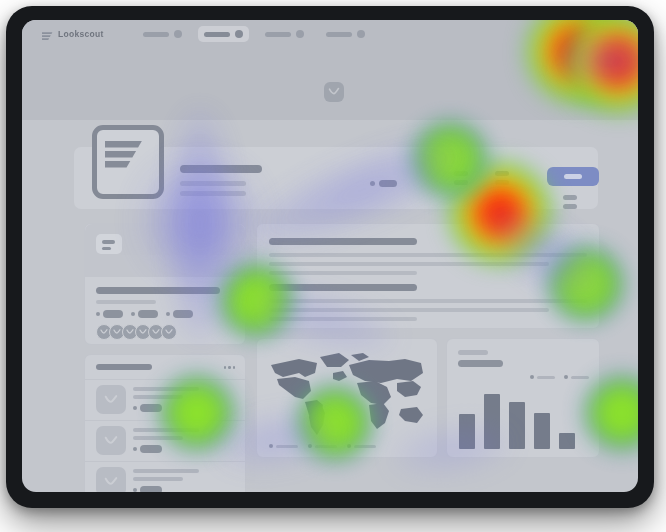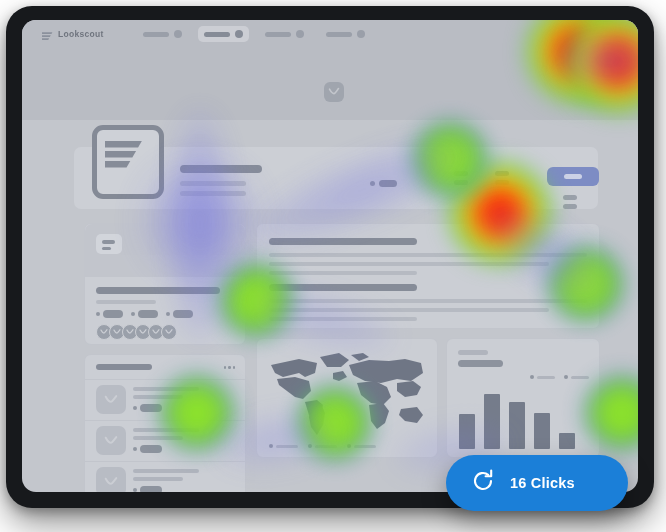--- a/index.html
+++ b/index.html
@@ -412,22 +412,13 @@
           <div class="blob" style="left: 445px; top: 202.5px; width: 150px; height: 55px; border-radius: 50%; background: radial-gradient(rgba(120, 120, 225, 0.5) 0%, rgba(120, 120, 225, 0.26) 50%, rgba(120, 120, 225, 0) 100%); transform: rotate(36deg); filter: blur(13px); opacity: 0.8;"></div>
           <div class="blob" style="left: 225px; top: 275px; width: 150px; height: 50px; border-radius: 50%; background: radial-gradient(rgba(120, 120, 225, 0.5) 0%, rgba(120, 120, 225, 0.26) 50%, rgba(120, 120, 225, 0) 100%); transform: rotate(16deg); filter: blur(13px); opacity: 0.55;"></div>
           <div class="blob" style="left: 195px; top: 395px; width: 120px; height: 50px; border-radius: 50%; background: radial-gradient(rgba(120, 120, 225, 0.5) 0%, rgba(120, 120, 225, 0.26) 50%, rgba(120, 120, 225, 0) 100%); transform: rotate(-10deg); filter: blur(13px); opacity: 0.6;"></div>
           <div class="blob" style="left: 370px; top: 407px; width: 120px; height: 46px; border-radius: 50%; background: radial-gradient(rgba(120, 120, 225, 0.5) 0%, rgba(120, 120, 225, 0.26) 50%, rgba(120, 120, 225, 0) 100%); transform: rotate(-8deg); filter: blur(13px); opacity: 0.5;"></div>
           <div class="blob" style="left: 531px; top: 10px; width: 110px; height: 60px; border-radius: 50%; background: radial-gradient(rgba(120, 120, 225, 0.5) 0%, rgba(120, 120, 225, 0.26) 50%, rgba(120, 120, 225, 0) 100%); transform: rotate(0deg); filter: blur(13px); opacity: 0.9;"></div>
         </div>
 
     </div>
   </div>
 
-  <div class="clicks">
-    <span>
-      <svg width="26" height="26" viewBox="0 0 26 26">
-        <path d="M21 13 A8 8 0 1 1 18.2 6.9" fill="none" stroke="#ffffff" stroke-width="2.1" stroke-linecap="round"></path>
-        <path d="M21.2 2.6 L21.2 8.2 L15.6 8.2" fill="none" stroke="#ffffff" stroke-width="2.1" stroke-linecap="round" stroke-linejoin="round"></path>
-      </svg>
-    </span>
-    <span class="clicks-label">16 Clicks</span>
-  </div>
 </div>
 
 </body></html>

